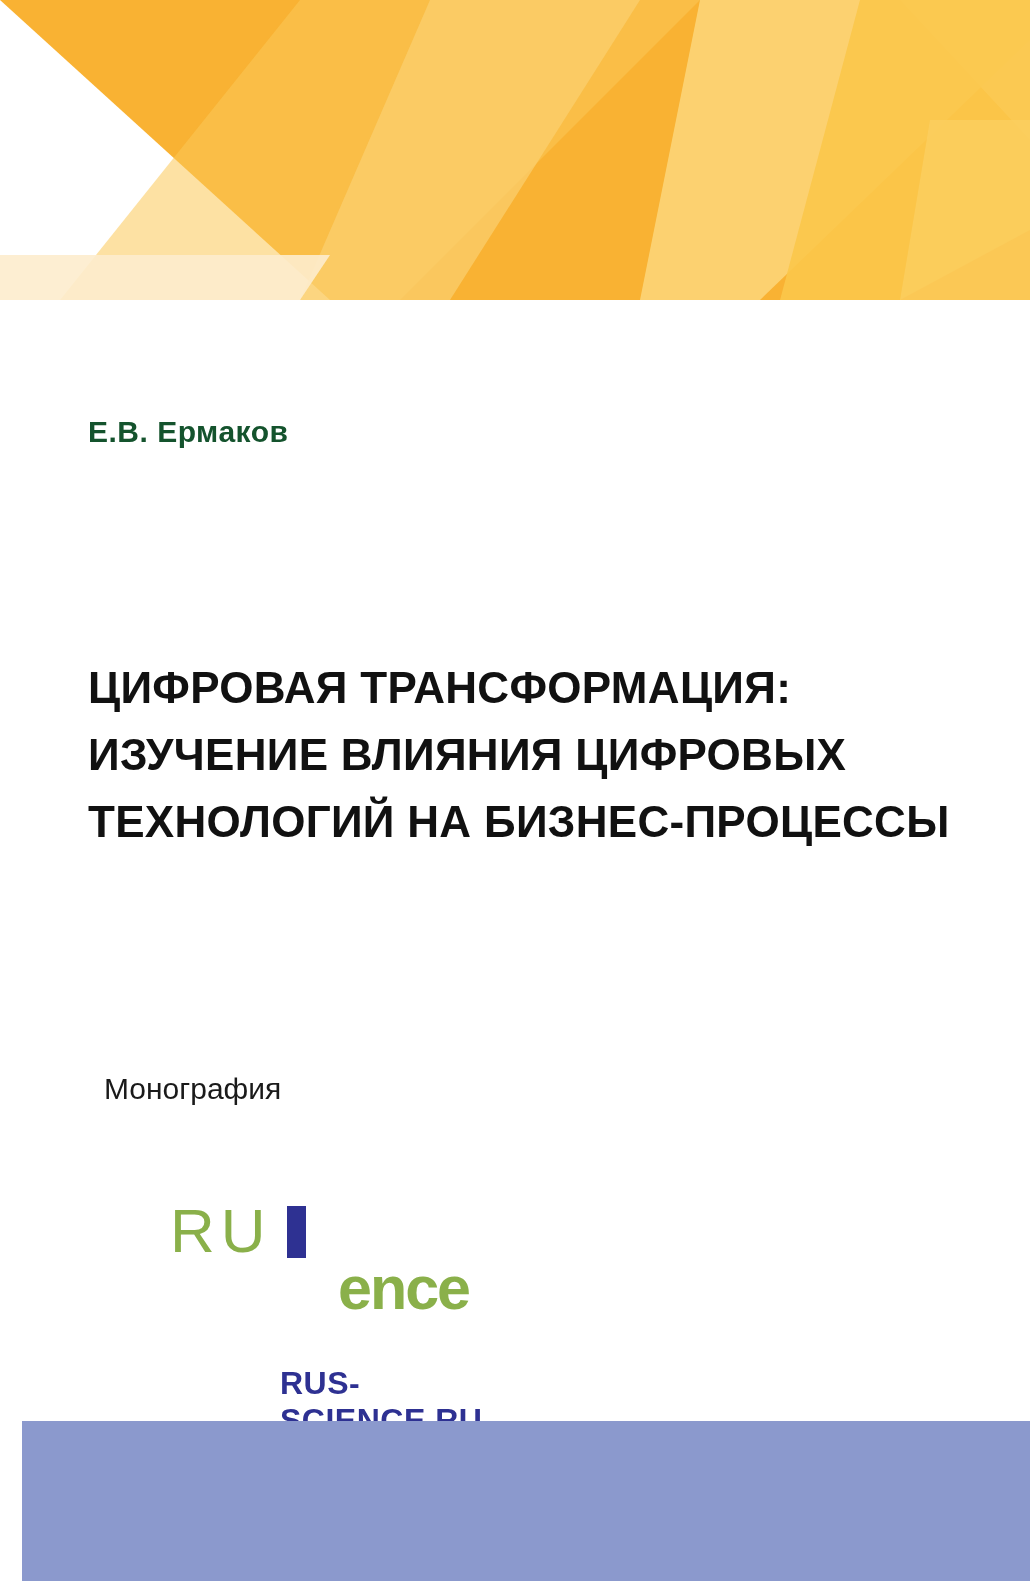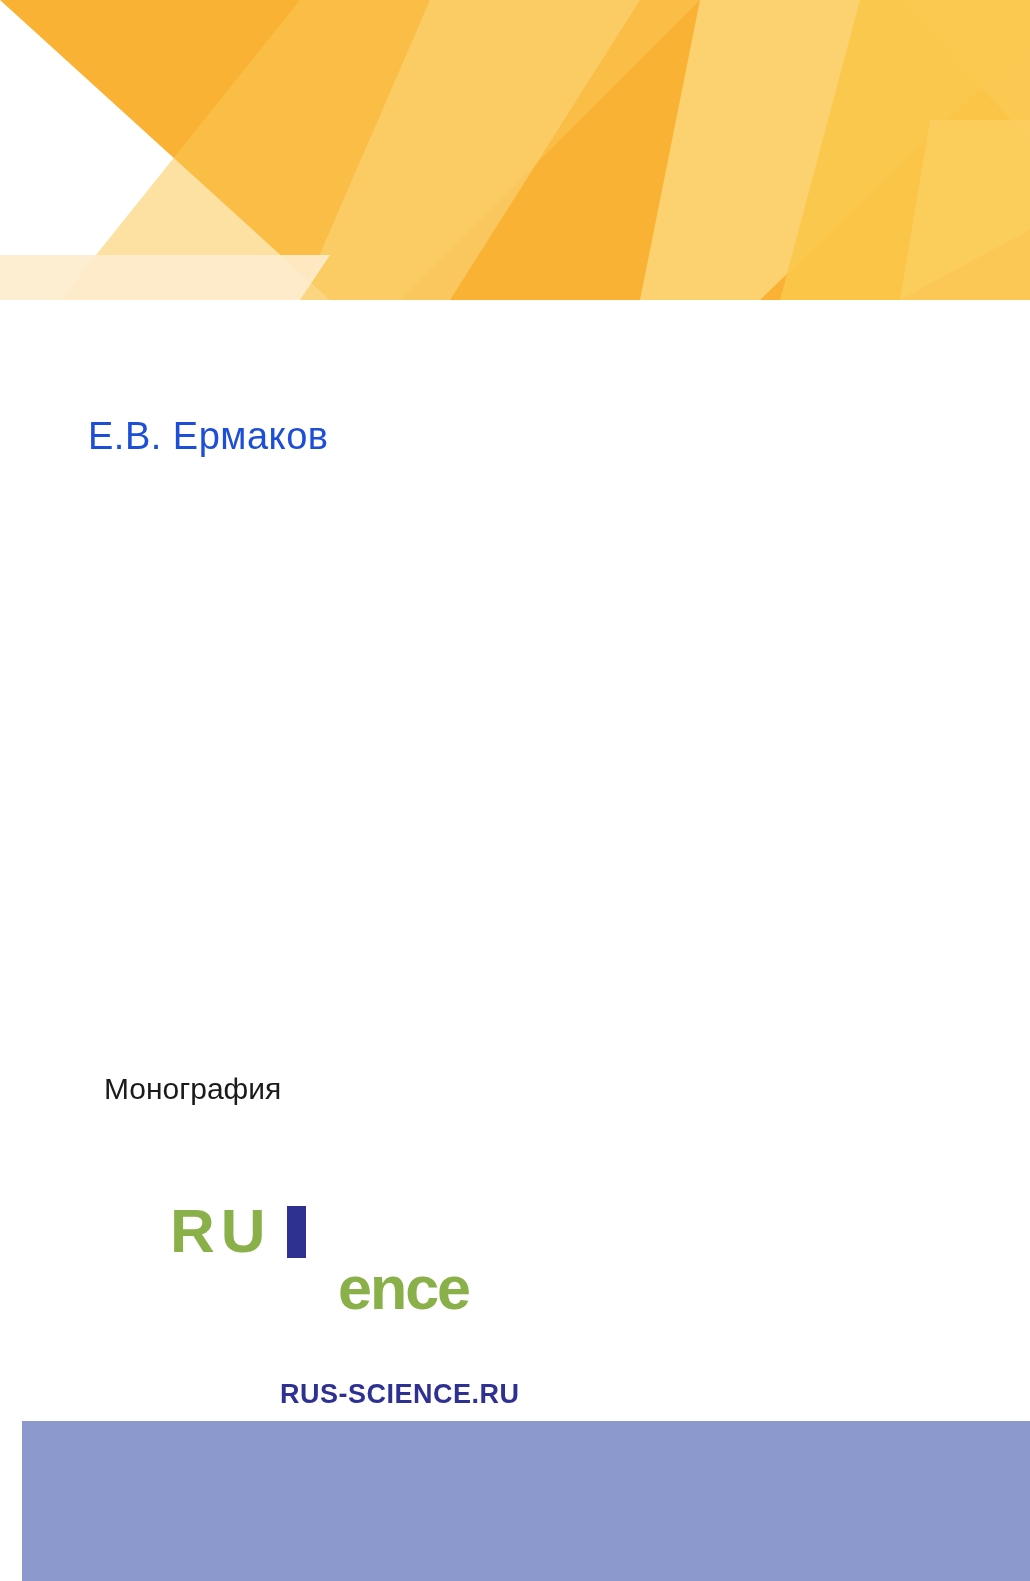--- a/index.html
+++ b/index.html
@@ -49,24 +49,24 @@
     width: 22px;
     height: 160px;
     background: #ffffff;
   }
 
   
   .author {
     position: absolute;
     left: 88px;
     top: 415px;
-    font-size: 38px;
-    color: #1d4ed8;
+    font-size: 30px;
+    color: #14532d;
     letter-spacing: 0.5px;
-    font-weight: 400;
+    font-weight: 700;
   }
 
   .title {
     position: absolute;
     left: 88px;
     top: 655px;
     width: 860px;
     font-size: 44px;
     line-height: 1.52;
     font-weight: bold;
@@ -94,21 +94,21 @@
     left: 80px;
     top: 1200px;
     width: 470px;
     height: 210px;
   }
   .logo .ru {
     position: absolute;
     left: 90px;
     top: 0px;
     font-size: 62px;
-    font-weight: bold;
+    font-weight: normal;
     color: #8ab04a;
     letter-spacing: 6px;
     line-height: 1;
   }
   .logo .ru-box {
     position: absolute;
     left: 207px;
     top: 6px;
     width: 19px;
     height: 52px;
@@ -130,22 +130,22 @@
     top: 58px;
     font-size: 61px;
     font-weight: bold;
     color: #8ab04a;
     letter-spacing: -2px;
     line-height: 1;
   }
   .logo .url {
     position: absolute;
     left: 200px;
-    top: 179px;
-    font-size: 27px;
+    top: 165px;
+    font-size: 32px;
     font-weight: bold;
     color: #2e3192;
     letter-spacing: 0.5px;
   }
 </style>
 </head>
 <body>
 
 <div class="cover">
 
@@ -159,20 +159,25 @@
       <polygon points="700,0 1030,0 1030,40 760,300 640,300" fill="#fcd87f" opacity="0.8"></polygon>
       <polygon points="860,0 1030,0 1030,230 900,300 780,300" fill="#fbc64a" opacity="0.9"></polygon>
       <polygon points="430,0 640,0 450,300 300,300" fill="#fbd071" opacity="0.7"></polygon>
       <polygon points="0,255 330,255 300,300 0,300" fill="#fdeccd" opacity="0.9"></polygon>
       <polygon points="930,120 1030,120 1030,300 900,300" fill="#fbcf62" opacity="0.75"></polygon>
     </svg>
   </div>
 
   <div class="author">Е.В. Ермаков</div>
 
+  <div class="title">
+    <span class="line">ЦИФРОВАЯ ТРАНСФОРМАЦИЯ:</span>
+    <span class="line">ИЗУЧЕНИЕ ВЛИЯНИЯ ЦИФРОВЫХ</span>
+    <span class="line">ТЕХНОЛОГИЙ НА БИЗНЕС-ПРОЦЕССЫ</span>
+  </div>
 
   <div class="subtitle">Монография</div>
 
   <div class="logo">
     <span class="ru">RU</span>
     <span class="ru-box"></span>
     <span class="ence">ence</span>
     <span class="url">RUS-SCIENCE.RU</span>
   </div>
 

